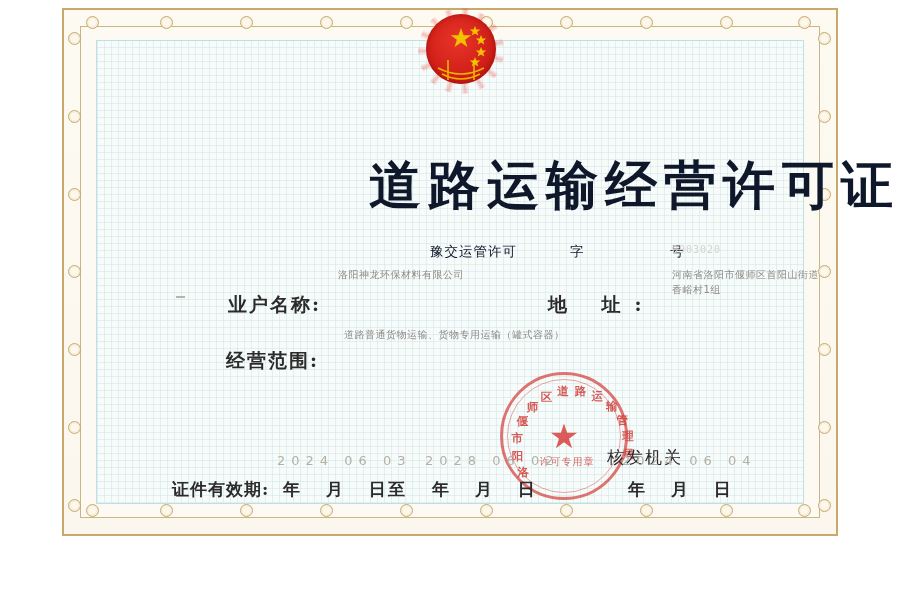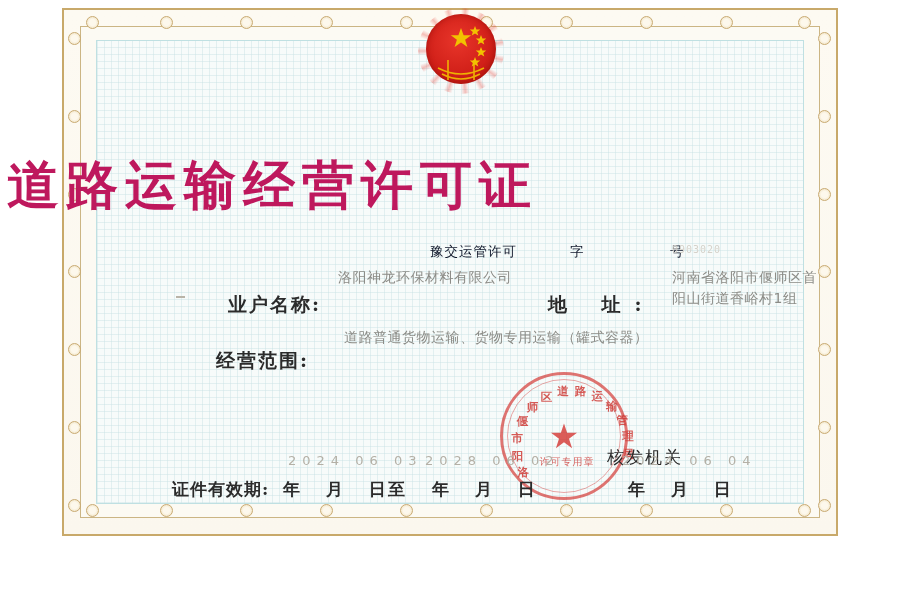--- a/index.html
+++ b/index.html
@@ -147,26 +147,26 @@
     font-size: 35px;
     letter-spacing: 10px;
     color: #3a3a3a;
     text-indent: 10px;
   }
   .title-sub {
     position: absolute;
     left: 0;
     top: 158px;
     width: 900px;
-    text-align: left;
+    text-align: right;
     font-family: "DejaVu Serif", serif;
     font-weight: bold;
     font-size: 52px;
     letter-spacing: 7px;
-    color: #be185d;
+    color: #0f172a;
     text-indent: 7px;
     line-height: 1.05;
   }
 
   
   .serial-line {
     position: absolute;
     top: 243px;
     left: 430px;
     width: 340px;
@@ -184,29 +184,29 @@
     position: absolute;
     font-family: "DejaVu Serif", serif;
     font-size: 19px;
     font-weight: bold;
     color: #2b2b2b;
     letter-spacing: 2px;
   }
   .field-value {
     position: absolute;
     font-family: "DejaVu Sans", sans-serif;
-    font-size: 14px;
+    font-size: 10px;
     color: #8b8b86;
     letter-spacing: 0.5px;
     line-height: 1.5;
   }
 
   .lbl-name  { left: 228px; top: 292px; }
   .lbl-addr  { left: 548px; top: 292px; letter-spacing: 14px; }
-  .lbl-scope { left: 216px; top: 348px; }
+  .lbl-scope { left: 226px; top: 348px; }
 
   .val-name  { left: 338px; top: 267px; width: 230px; }
   .val-addr  { left: 672px; top: 267px; width: 150px; }
   .val-scope { left: 344px; top: 327px; width: 330px; }
 
   
   .validity-label {
     position: absolute;
     left: 172px;
     top: 478px;
@@ -231,21 +231,21 @@
   .ds3 { left: 628px; }
 
   .date-digits {
     position: absolute;
     top: 453px;
     font-family: "DejaVu Sans", sans-serif;
     font-size: 13px;
     color: #b4b0a6;
     letter-spacing: 6px;
   }
-  .dd1 { left: 288px; }
+  .dd1 { left: 277px; }
   .dd2 { left: 425px; }
   .dd3 { left: 622px; }
 
   .issuer-label {
     position: absolute;
     left: 607px;
     top: 446px;
     font-family: "DejaVu Serif", serif;
     font-size: 17px;
     font-weight: normal;

